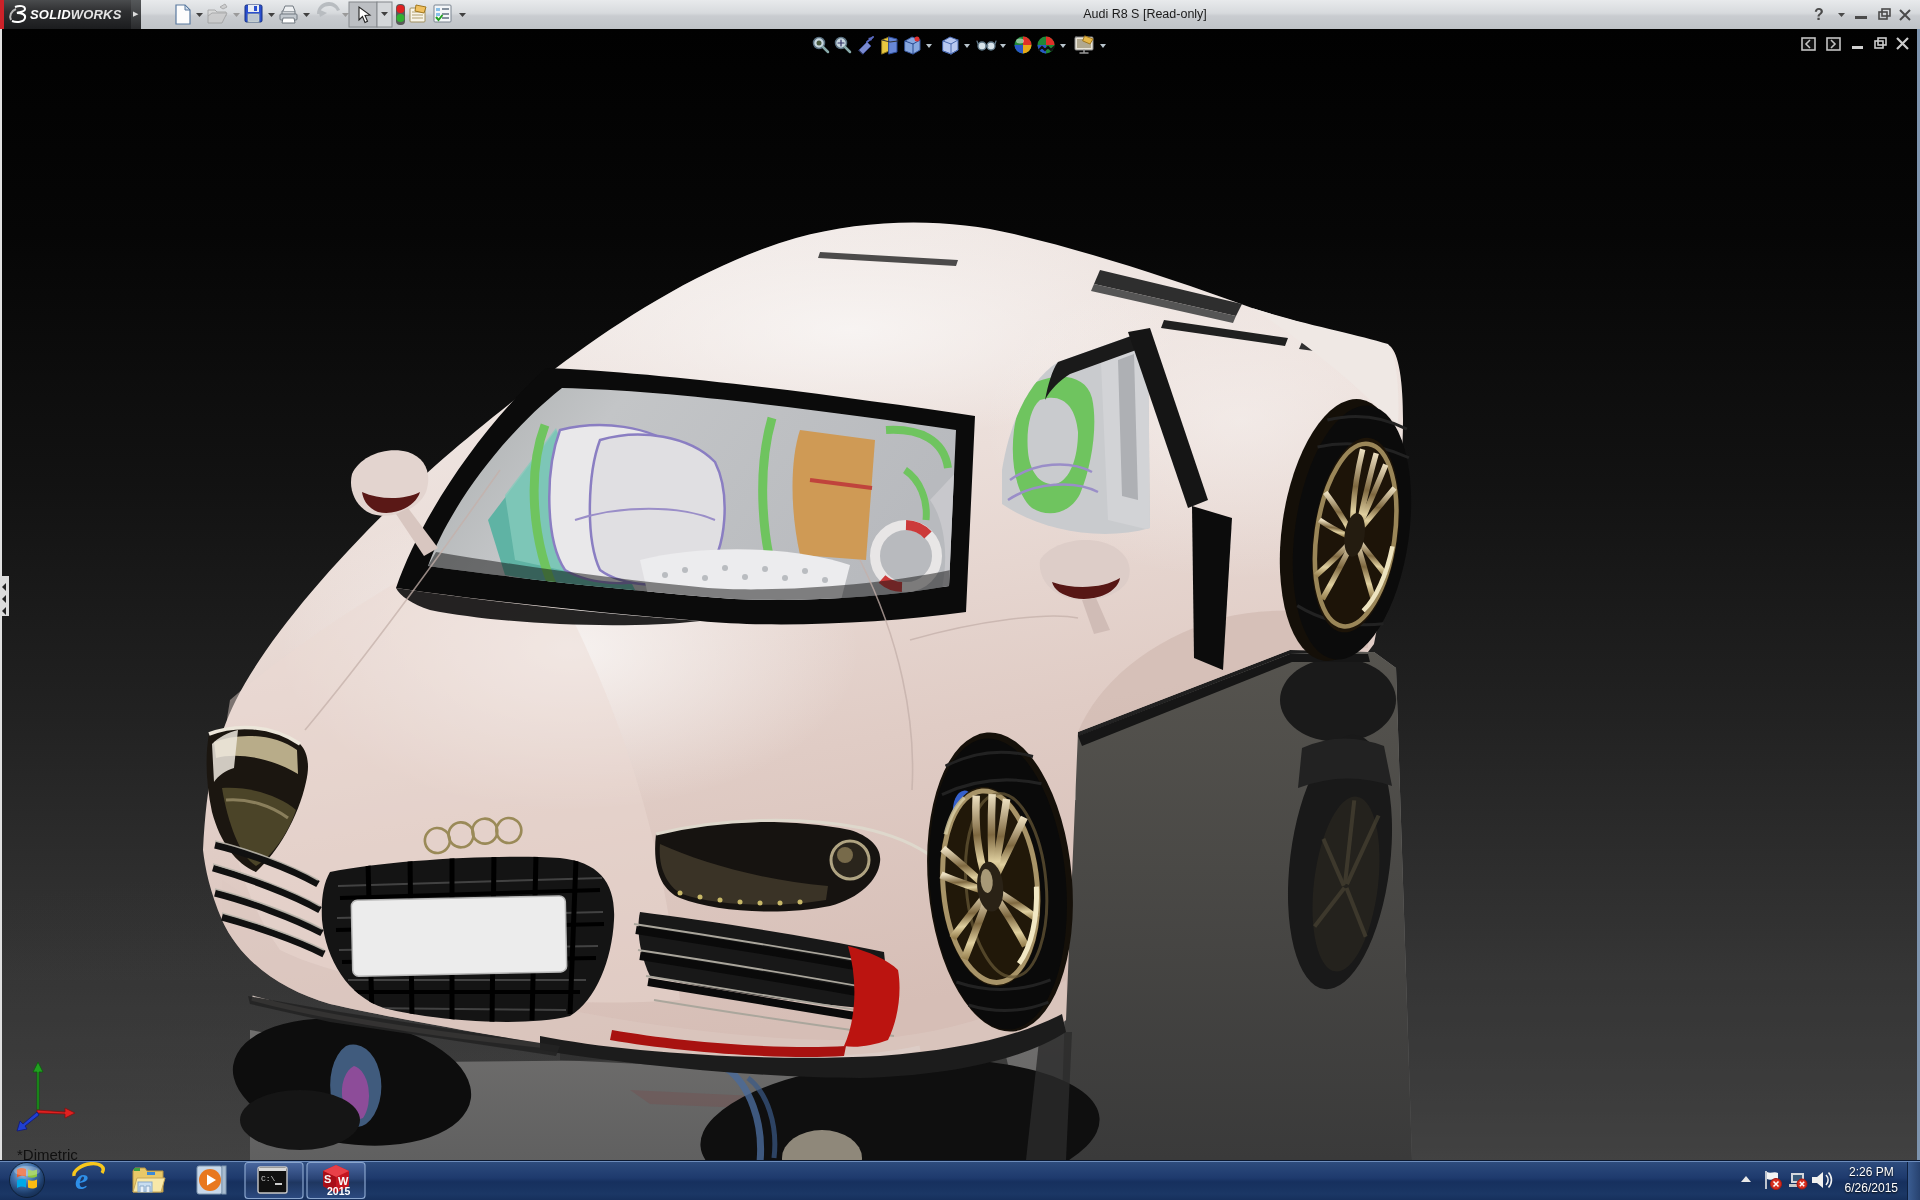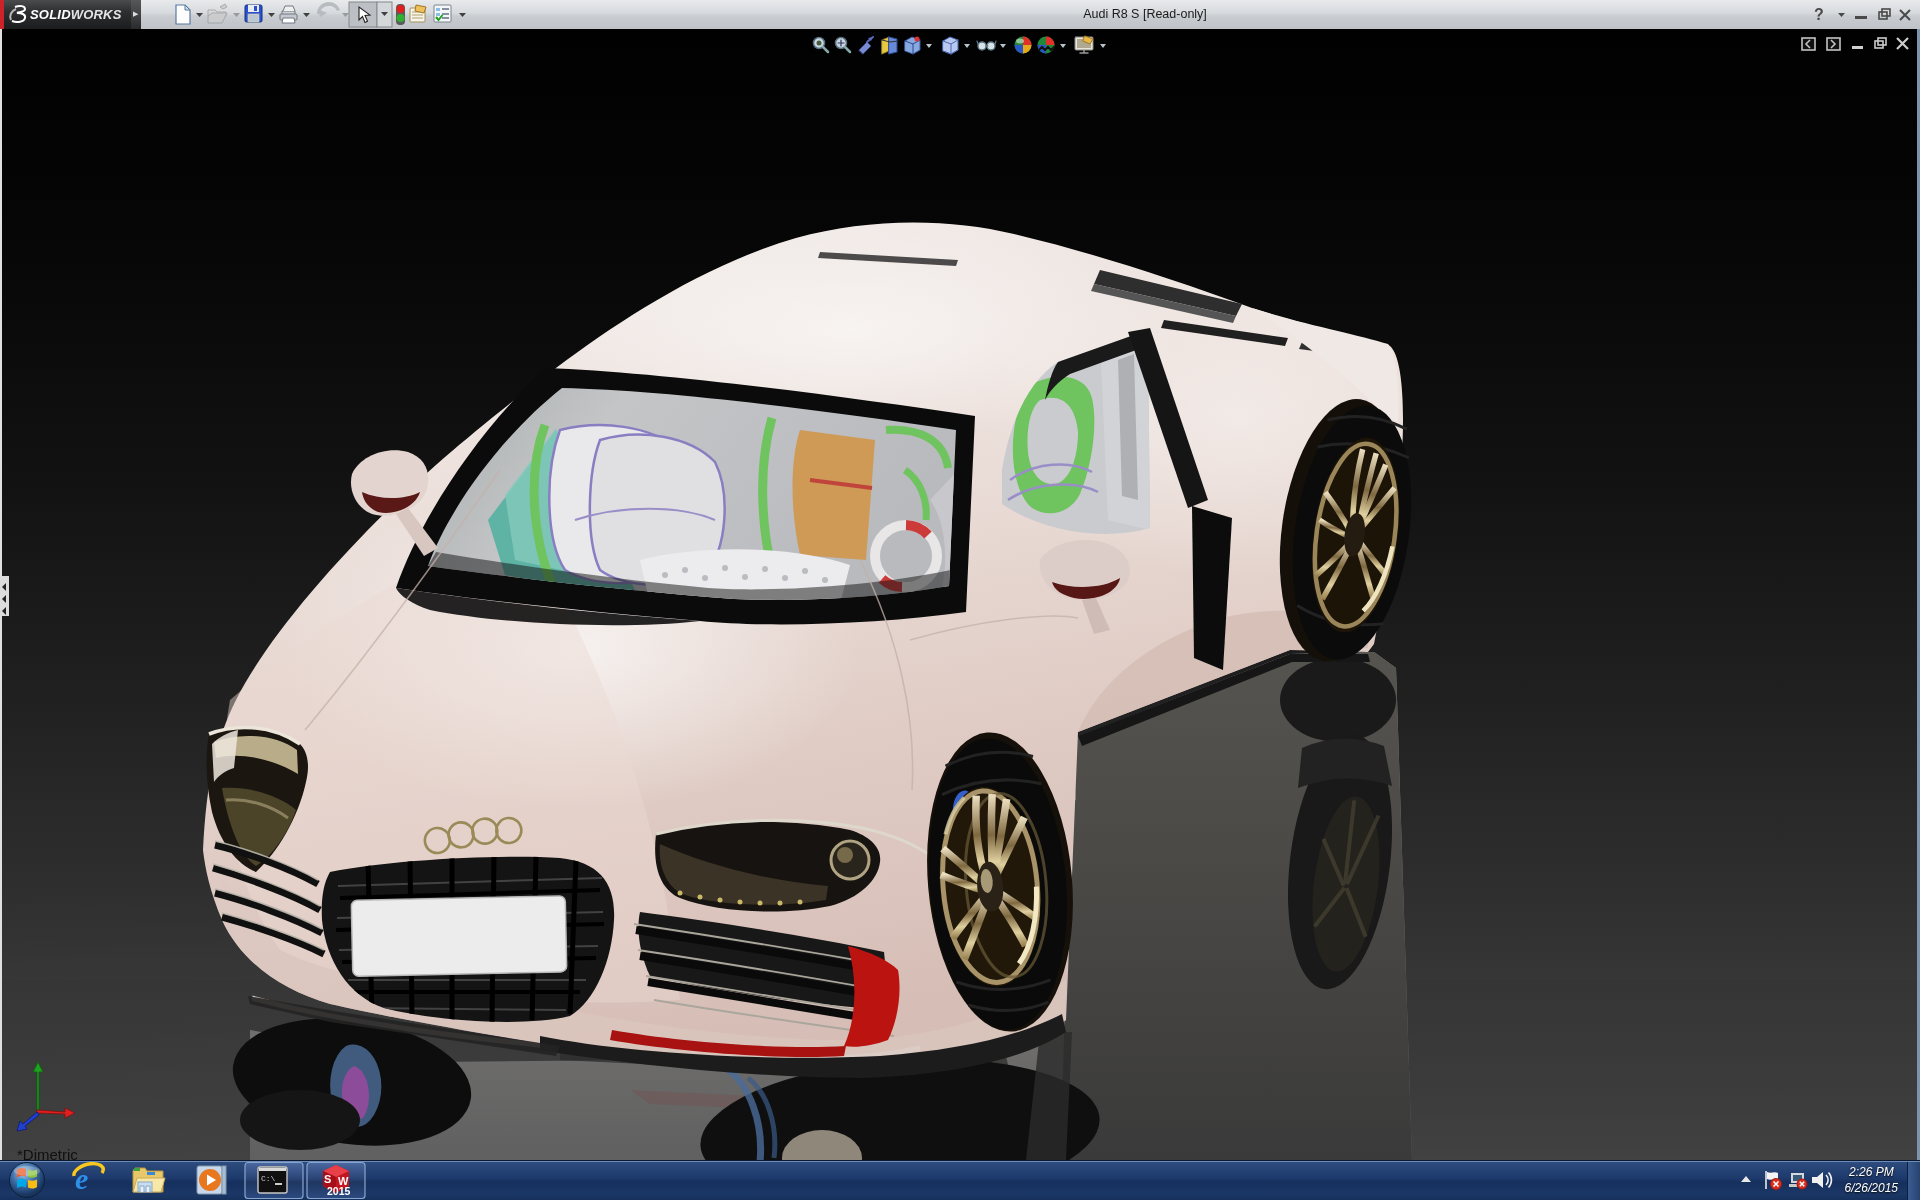--- a/index.html
+++ b/index.html
@@ -14,21 +14,21 @@
 #swsep { position:absolute; left:131px; top:0; width:10px; height:29px; background:linear-gradient(180deg,#55585a,#2a2b2d); }
 #swsep:after { content:"▶"; color:#ddd; font-size:7px; position:absolute; left:2px; top:10px; }
 #title { position:absolute; left:0; top:7px; width:2290px; text-align:center; font-size:12.5px; color:#1a1a1a; }
 #viewport { position:absolute; left:0; top:29px; width:1920px; height:1131px;
   background:linear-gradient(180deg,#010101 0%,#060606 18%,#121212 40%,#212121 60%,#323232 80%,#424242 95%,#4a4a4a 100%); }
 #vpsvg { position:absolute; left:0; top:0; }
 #taskbar { position:absolute; left:0; top:1160px; width:1920px; height:40px;
   background:linear-gradient(180deg,#35517e 0%,#2c4a7c 8%,#1e3a6d 45%,#16305e 55%,#1b3765 85%,#16305c 100%); }
 #taskbar .topline { position:absolute; top:0; left:0; width:1920px; height:1px; background:#0b1830; }
 #taskbar .topline2 { position:absolute; top:1px; left:0; width:1920px; height:1px; background:#6c8cbc; }
-.clock { position:absolute; right:22px; top:4px; color:#fff; font-size:12px; text-align:center; line-height:16px; text-shadow:0 1px 2px #000;font-style:italic; }
+.clock { position:absolute; right:22px; top:4px; color:#fff; font-size:12px; text-align:center; line-height:16px; text-shadow:0 1px 2px #000; }
 #showdesk { position:absolute; right:0; top:2px; width:13px; height:38px; background:linear-gradient(90deg,#3b5d92,#27426f); border-left:1px solid #0d1f3d; }
 </style>
 </head>
 <body>
 <div id="viewport">
   <svg id="vpsvg" width="1920" height="1131" viewBox="0 29 1920 1131" xmlns="http://www.w3.org/2000/svg">
   <defs>
     <linearGradient id="bodyg" x1="0" y1="0" x2="0.25" y2="1">
       <stop offset="0%" stop-color="#f4f0ee"></stop>
           <stop offset="40%" stop-color="#ebded9"></stop>

